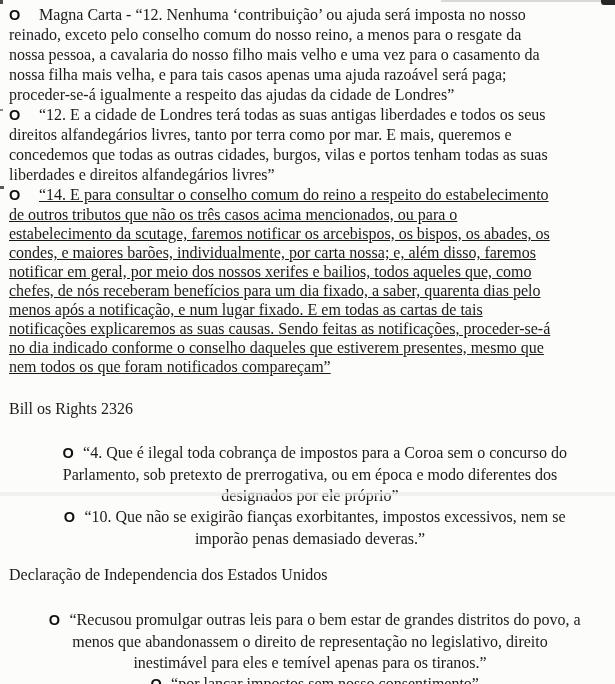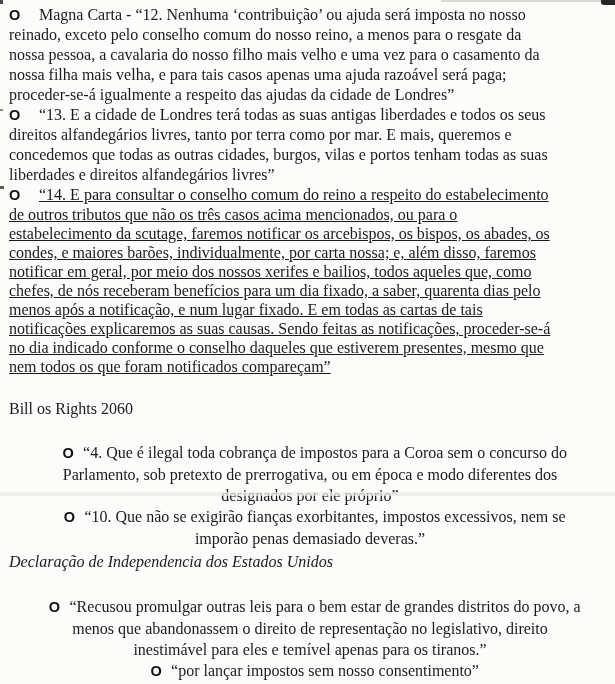--- a/index.html
+++ b/index.html
@@ -21,21 +21,21 @@
     width: 30px;
     font-family: "Liberation Sans", "DejaVu Sans", sans-serif;
     font-weight: 700;
     font-size: 14.5px;
     color: #111;
   }
   .li12, .li13 { line-height: 20px; }
   .li14 { line-height: 19px; margin-bottom: 23px; text-decoration: underline; }
   .h1  { line-height: 20px; margin-bottom: 23px; }
   .li4, .li10 { line-height: 21px; text-align: center; }
-  .h2  { line-height: 20px; margin-top: 3px; margin-bottom: 24px; font-style: italic; }
+  .h2  { line-height: 20px; margin-top: 16px; margin-bottom: 24px; }
   .lid1, .lid2 { line-height: 21px; text-align: center; }
 
   
   .artifact { position: absolute; }
   .a-corner-blob { top: 0; right: 0; width: 14px; height: 5px; background: #262626; border-radius: 0 0 0 3px; }
   .a-top-streak  { top: 0; right: 14px; width: 160px; height: 2px; background: #d9d9d5; }
   .a-topleft-tick{ top: 0; left: 0; width: 3px; height: 4px; background: #4a4a4a; }
   .a-tick-1 { top: 109px; left: 0; width: 3px; height: 2px; background: #8a8a86; }
   .a-tick-2 { top: 186px; left: 0; width: 4px; height: 3px; background: #5a5a56; }
   .a-band   { top: 492px; left: 0; width: 615px; height: 4px; background: #ecece8; opacity: 0.7; }
@@ -44,37 +44,37 @@
 <body>
 
 <div class="page">
 
   <p class="li12"><span class="bullet">O</span><span class="txt">Magna Carta - “12. Nenhuma ‘contribuição’ ou ajuda será imposta no nosso
 reinado, exceto pelo conselho comum do nosso reino, a menos para o resgate da
 nossa pessoa, a cavalaria do nosso filho mais velho e uma vez para o casamento da
 nossa filha mais velha, e para tais casos apenas uma ajuda razoável será paga;
 proceder-se-á igualmente a respeito das ajudas da cidade de Londres”</span></p>
 
-  <p class="li13"><span class="bullet">O</span><span class="txt">“13. E a cidade de Londres terá todas as suas antigas liberdades e todos os seus
+  <p class="li13"><span class="bullet">O</span><span class="txt">“12. E a cidade de Londres terá todas as suas antigas liberdades e todos os seus
 direitos alfandegários livres, tanto por terra como por mar. E mais, queremos e
 concedemos que todas as outras cidades, burgos, vilas e portos tenham todas as suas
 liberdades e direitos alfandegários livres”</span></p>
 
   <p class="li14"><span class="bullet">O</span><span class="txt">“14. E para consultar o conselho comum do reino a respeito do estabelecimento
 de outros tributos que não os três casos acima mencionados, ou para o
 estabelecimento da scutage, faremos notificar os arcebispos, os bispos, os abades, os
 condes, e maiores barões, individualmente, por carta nossa; e, além disso, faremos
 notificar em geral, por meio dos nossos xerifes e bailios, todos aqueles que, como
 chefes, de nós receberam benefícios para um dia fixado, a saber, quarenta dias pelo
 menos após a notificação, e num lugar fixado. E em todas as cartas de tais
 notificações explicaremos as suas causas. Sendo feitas as notificações, proceder-se-á
 no dia indicado conforme o conselho daqueles que estiverem presentes, mesmo que
 nem todos os que foram notificados compareçam”</span></p>
 
-  <p class="h1">Bill os Rights 2060</p>
+  <p class="h1">Bill os Rights 2326</p>
 
   <p class="li4"><span class="bullet">O</span><span class="txt">“4. Que é ilegal toda cobrança de impostos para a Coroa sem o concurso do
 Parlamento, sob pretexto de prerrogativa, ou em época e modo diferentes dos
 designados por ele próprio”</span></p>
 
   <p class="li10"><span class="bullet">O</span><span class="txt">“10. Que não se exigirão fianças exorbitantes, impostos excessivos, nem se
 imporão penas demasiado deveras.”</span></p>
 
   <p class="h2">Declaração de Independencia dos Estados Unidos</p>
 

